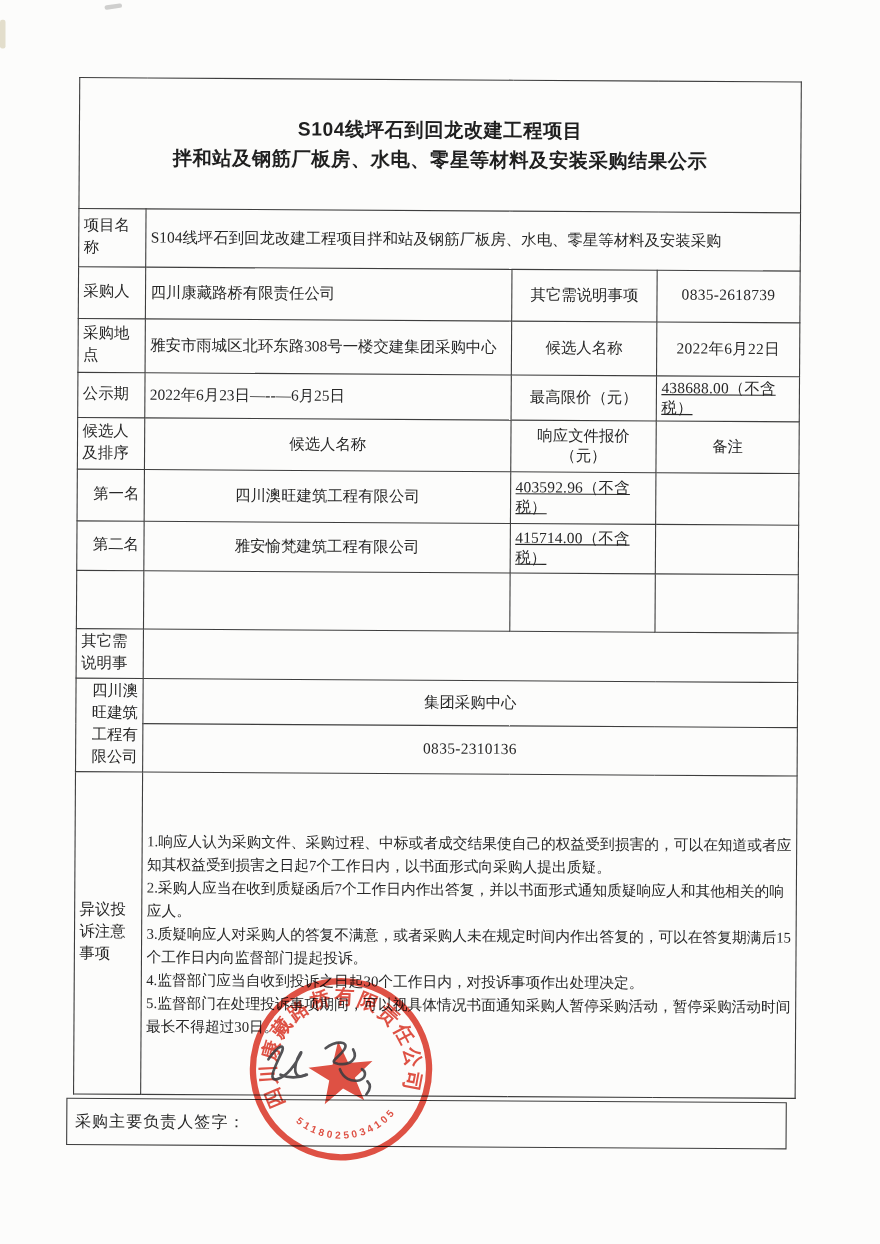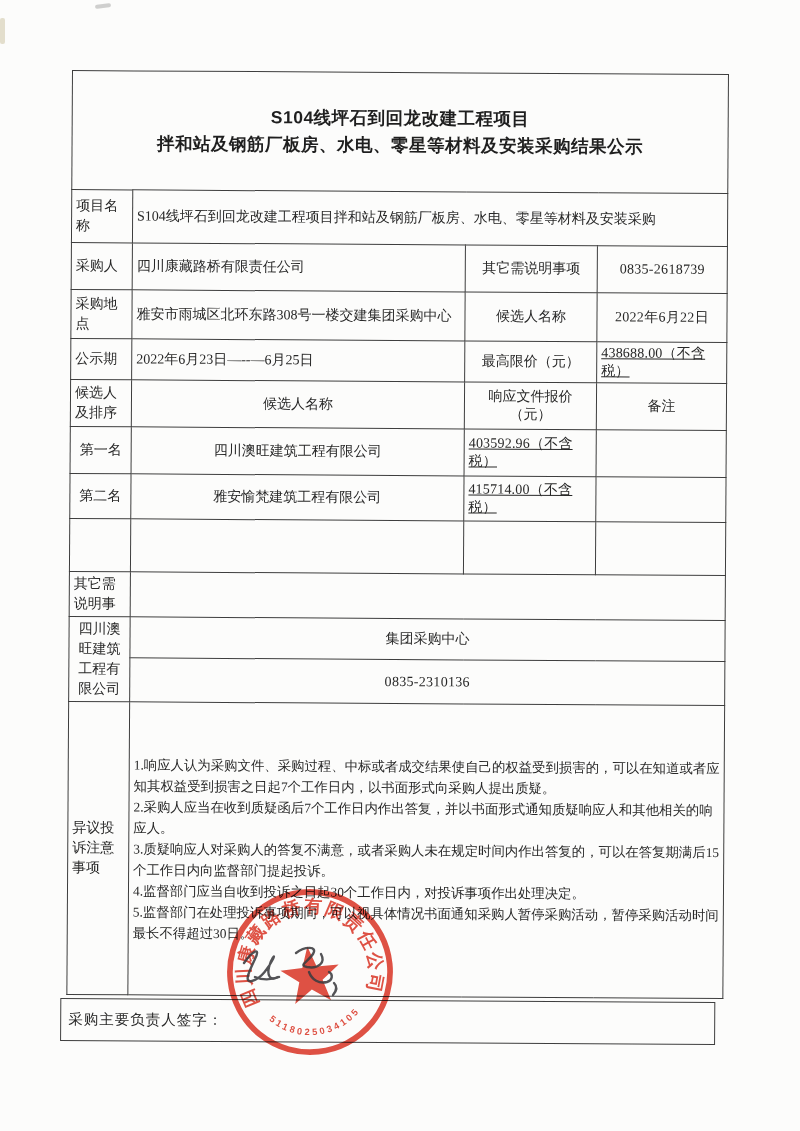--- a/index.html
+++ b/index.html
@@ -26,21 +26,21 @@
     word-break:break-all;
   }
   col.cA{width:61px;} col.cB{width:333px;} col.cC{width:132px;} col.cD{width:130px;}
 
   td.title-cell{text-align:center;vertical-align:middle;}
   .title-line{
     font-family:"Liberation Sans", sans-serif;
     font-weight:bold;font-size:17.5px;line-height:27px;letter-spacing:0.5px;color:#1f1f1f;
   }
   td.lab{padding:2px 2px 2px 3px;line-height:20px;text-align:left;}
-  td.lab-c{text-align:center;line-height:20px;}
+  td.lab-c{text-align:right;line-height:20px;}
   td.val-l{text-align:left;padding-left:8px;}
   td.val-c{text-align:center;}
   td.quote{font-size:12.5px;text-align:left;padding-left:9px;letter-spacing:0.2px;text-decoration:underline;}
   td.small-val{font-size:13.5px;text-align:center;letter-spacing:0.3px;}
   .clip2{height:40px;line-height:20px;overflow:hidden;}
 
   tr.h-title td{height:114px;}
   tr.h-project td{height:48px;}
   tr.h-purchaser td{height:42px;}
   tr.h-location td{height:44px;}

